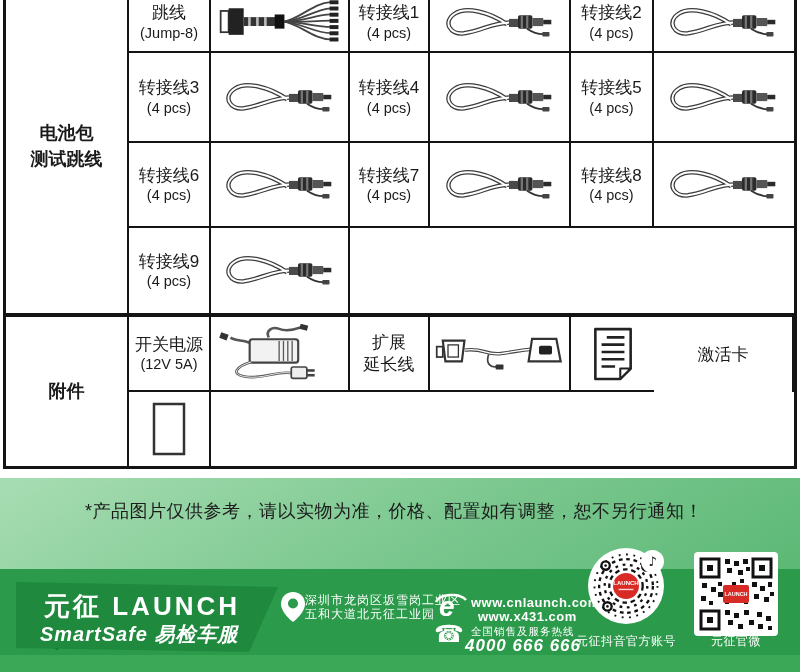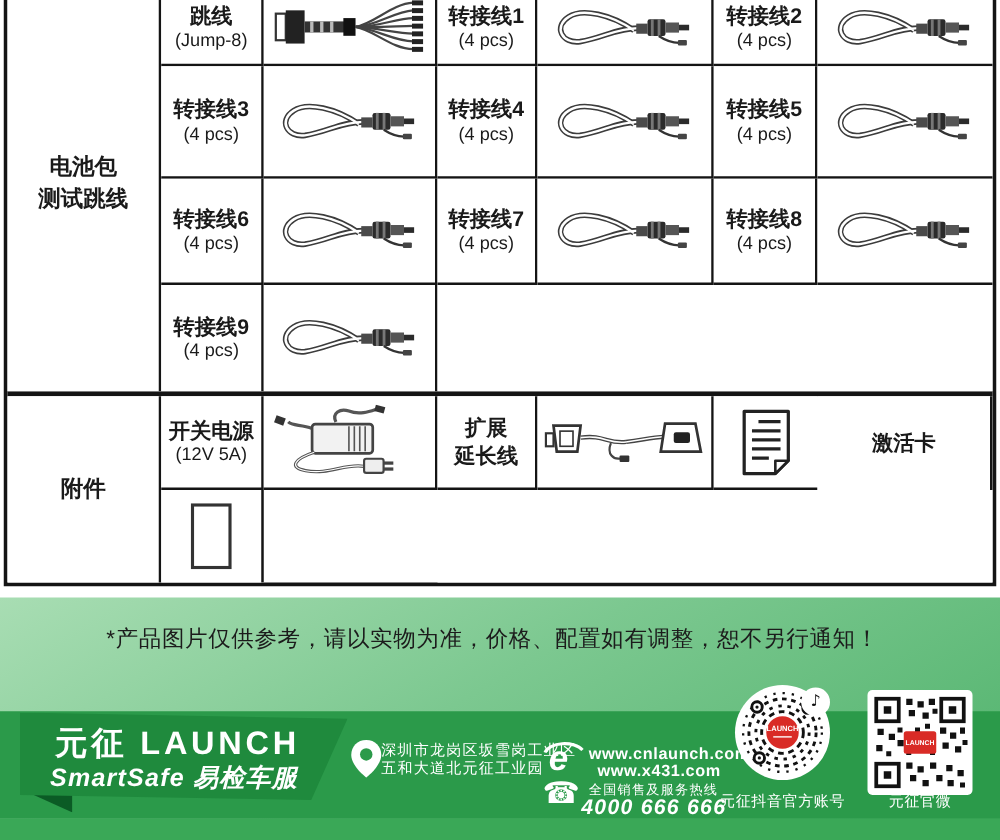--- a/index.html
+++ b/index.html
@@ -13,34 +13,34 @@
   .sec{display:grid;grid-template-columns:123px 82px 139px 80px 141px 83px 140px;}
   .sec1{grid-template-rows:74px 90px 85px 85px;}
   .sec2{grid-template-rows:75px 74px;border-top:4px solid #141414;}
   .cell{box-sizing:border-box;display:flex;flex-direction:column;align-items:center;
         justify-content:center;border-right:2px solid #141414;border-bottom:2px solid #141414;
         background:#fff;overflow:hidden;}
   .cell.last{border-right:none;}
   .cell.bot{border-bottom:none;}
   .hdr{grid-column:1;grid-row:1 / -1;border-bottom:none;font-size:18px;font-weight:700;
        color:#1a1a1a;text-align:center;line-height:1.45;}
-  .nm{font-size:17px;font-weight:700;color:#1a1a1a;text-align:center;line-height:1.25;}
+  .nm{font-size:17px;font-weight:400;color:#1a1a1a;text-align:center;line-height:1.25;}
   .sb{font-size:14.5px;font-weight:400;color:#1a1a1a;text-align:center;line-height:1.25;}
   .r1pad{padding-top:14px;}
   .merged{grid-column:4 / 8;border-right:none;}
   svg.art{display:block;}
 
   
   .green-area{position:absolute;left:0;top:478px;width:800px;height:194px;
               background:linear-gradient(150deg,#a8ddb3 0%,#7cc890 45%,#4fb26b 100%);}
   .band{position:absolute;left:0;top:91px;width:800px;height:86px;background:#2b9a4a;}
   .band-strip{position:absolute;left:0;top:177px;width:800px;height:17px;background:#3aa857;}
   .disclaimer{position:absolute;left:85px;top:21px;font-size:18px;font-weight:500;
               color:#1c1c1c;letter-spacing:0.5px;}
-  .ribbon{position:absolute;left:16px;top:92px;width:262px;height:70px;background:#1f8a3d;
+  .ribbon{position:absolute;left:16px;top:104px;width:262px;height:70px;background:#1f8a3d;
           clip-path:polygon(0px 0px,262px 5px,233px 70px,0px 66px);z-index:3;}
   .ribbon-fold{position:absolute;left:16px;top:153px;width:42px;height:19px;background:#0b5b25;
                clip-path:polygon(0 0,100% 0,100% 100%);z-index:2;}
   .brand1{position:absolute;left:28px;top:7px;font-size:26px;font-weight:800;color:#fff;
           letter-spacing:3px;white-space:nowrap;}
   .brand2{position:absolute;left:24px;top:39px;font-size:20px;font-weight:700;font-style:italic;
           color:#fff;letter-spacing:1px;white-space:nowrap;}
   .f-item{position:absolute;color:#fff;white-space:nowrap;z-index:4;}
   .addr{font-size:12px;font-weight:400;letter-spacing:1px;}
   .web{font-size:13px;font-weight:700;letter-spacing:0.5px;}

